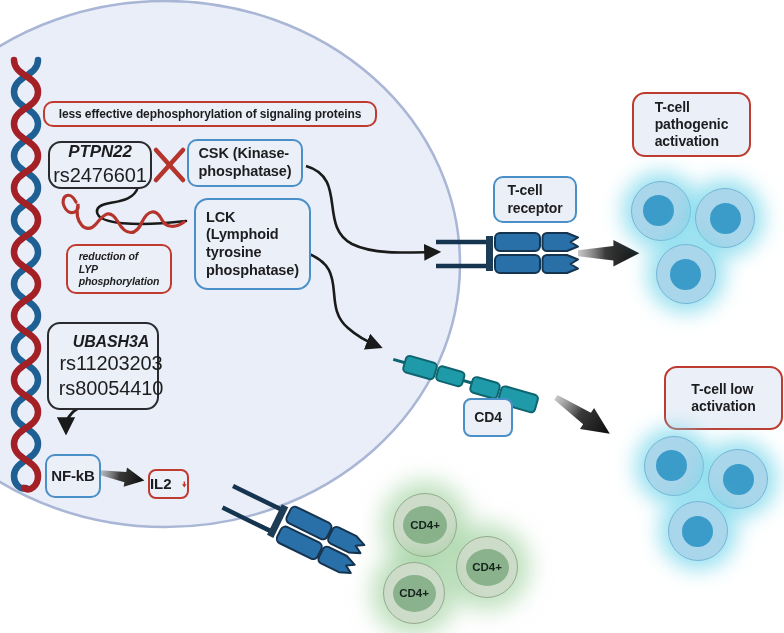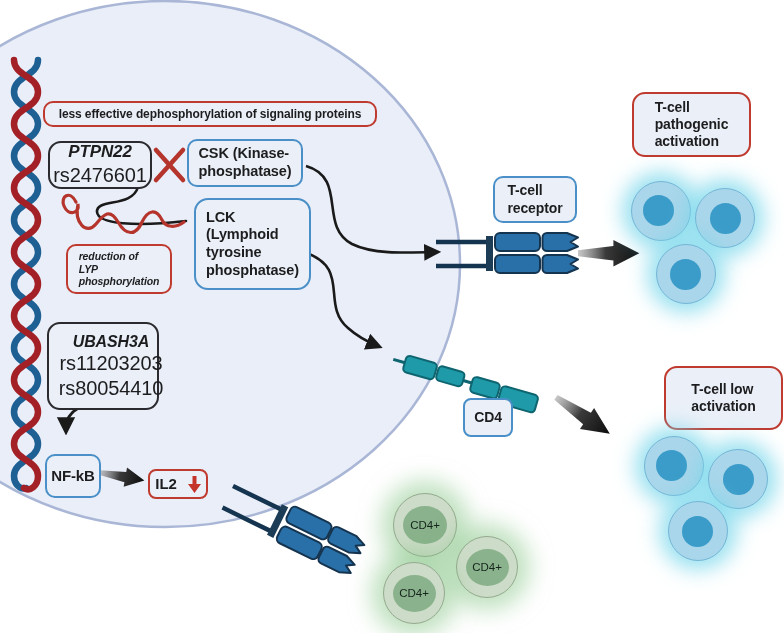--- a/index.html
+++ b/index.html
@@ -16,21 +16,21 @@
   .italic{font-style:italic;}
   .gene{font-style:italic;font-weight:bold;font-size:17px;}
   .snp{font-weight:normal;font-size:20px;}
   .tcell{position:absolute;border-radius:50%;background:var(--tcell-body);
          border:1.5px solid var(--tcell-border);box-shadow:0 0 20px 9px rgba(120,215,235,.75);z-index:2;}
   .tcell .nuc{position:absolute;border-radius:50%;background:var(--tcell-nucleus);}
   .gcell{position:absolute;border-radius:50%;background:var(--cd4-body);
          border:1.5px solid var(--cd4-border);box-shadow:0 0 22px 12px rgba(130,195,130,.5);z-index:2;
          display:flex;align-items:center;justify-content:center;}
   .gcell .nuc{border-radius:50%;background:var(--cd4-nucleus);display:flex;align-items:center;
-         justify-content:center;font-weight:normal;font-size:11.5px;color:#15241c;}
+         justify-content:center;font-weight:bold;font-size:11.5px;color:#15241c;}
 </style>
 </head>
 <body>
 
 <div id="canvas">
 
   <svg id="gfx" width="784" height="633" viewBox="0 0 784 633">
     <defs>
       <marker id="ah" viewBox="0 0 10 10" refX="7" refY="5" markerWidth="6.5" markerHeight="6.5" orient="auto">
         <path d="M0,0 L10,5 L0,10 Z" fill="#1a1a1a"></path>
@@ -126,21 +126,21 @@
 
   <div class="box black-b col" style="left:47px;top:322px;width:112px;height:88px;padding-left:16px;">
     <span class="gene" style="font-size:16px;">UBASH3A</span>
     <span class="snp">rs11203203</span>
     <span class="snp">rs80054410</span>
   </div>
 
 
   <div class="box blue-b" style="left:45px;top:438px;width:56px;height:44px;font-size:15px;margin-top:16px;">NF-kB</div>
 
-  <div class="box red-b" style="left:148px;top:469px;width:60px;height:30px;font-size:15px;border-radius:8px;gap:11px;">
+  <div class="box red-b" style="left:148px;top:469px;width:41px;height:30px;font-size:15px;border-radius:8px;gap:11px;">
     <span>IL2</span>
     <svg width="13" height="17" viewBox="0 0 13 17">
       <path d="M4.5,0 h4 v8 h4.5 l-6.5,9 -6.5,-9 h4.5 z" fill="#c4342b"></path>
     </svg>
   </div>
 
   <div class="box blue-b" style="left:493px;top:176px;width:84px;height:47px;font-size:14px;">T-cell
 receptor</div>
 
   <div class="box blue-b" style="left:463px;top:398px;width:50px;height:39px;font-size:14px;border-radius:8px;">CD4</div>

